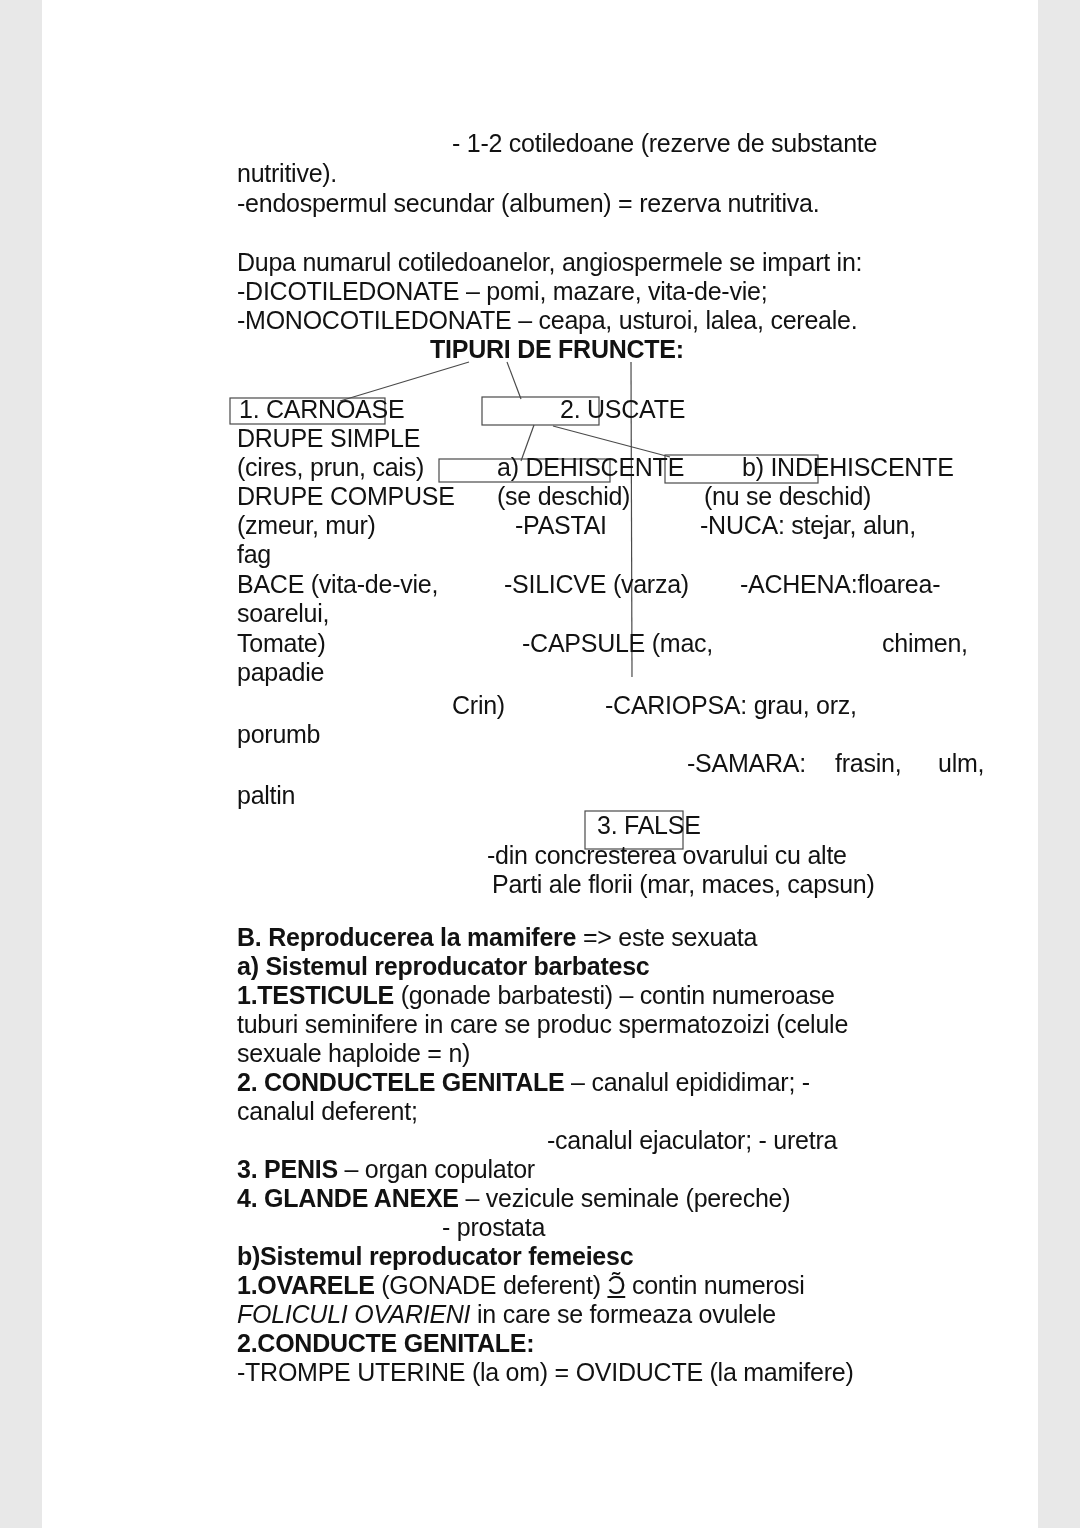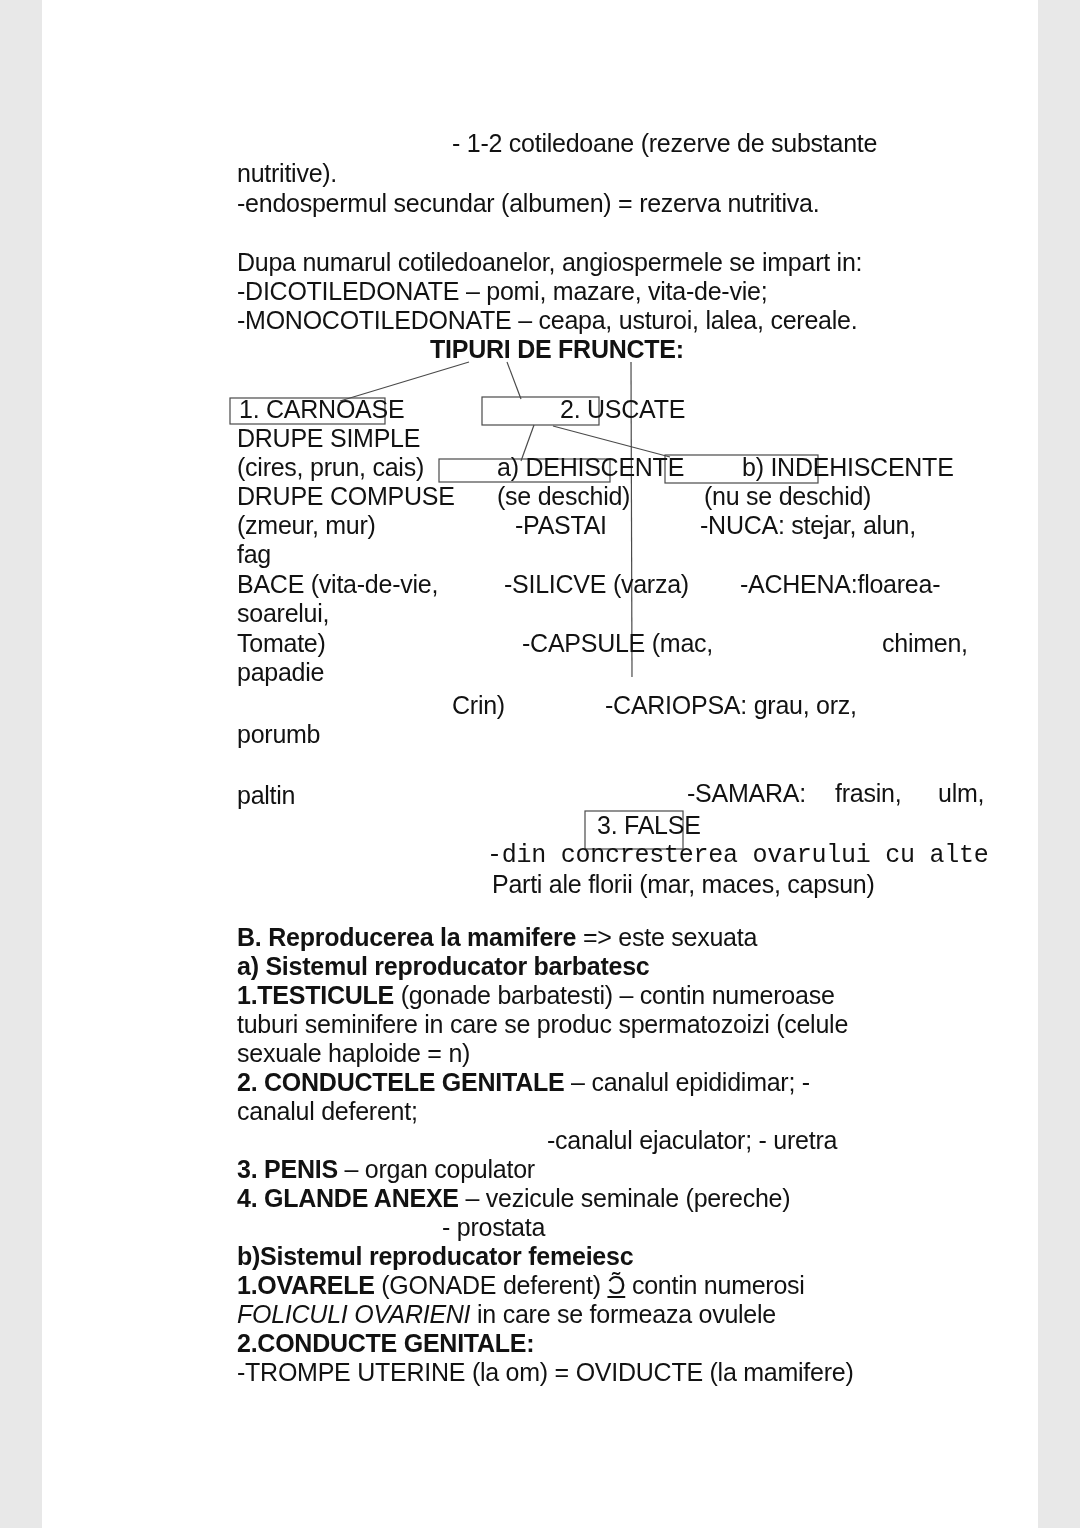--- a/index.html
+++ b/index.html
@@ -62,24 +62,24 @@
       <div class="line" style="top: 453px; right: 0px;"><span class="seg-abs" style="left: 195px;">(cires, prun, cais)</span><span class="seg-abs" style="left: 455px;">a) DEHISCENTE</span><span class="seg-abs" style="left: 700px;">b) INDEHISCENTE</span></div>
       <div class="line" style="top: 482px; right: 0px;"><span class="seg-abs" style="left: 195px;">DRUPE COMPUSE</span><span class="seg-abs" style="left: 455px;">(se deschid)</span><span class="seg-abs" style="left: 662px;">(nu se deschid)</span></div>
       <div class="line" style="top: 511px; right: 0px;"><span class="seg-abs" style="left: 195px;">(zmeur, mur)</span><span class="seg-abs" style="left: 473px;">-PASTAI</span><span class="seg-abs" style="left: 658px;">-NUCA: stejar, alun,</span></div>
       <div class="line" style="top: 540px; left: 195px;"><span>fag</span></div>
       <div class="line" style="top: 570px; right: 0px;"><span class="seg-abs" style="left: 195px;">BACE (vita-de-vie,</span><span class="seg-abs" style="left: 462px;">-SILICVE (varza)</span><span class="seg-abs" style="left: 698px;">-ACHENA:floarea-</span></div>
       <div class="line" style="top: 599px; left: 195px;"><span>soarelui,</span></div>
       <div class="line" style="top: 629px; right: 0px;"><span class="seg-abs" style="left: 195px;">Tomate)</span><span class="seg-abs" style="left: 480px;">-CAPSULE (mac,</span><span class="seg-abs" style="left: 840px;">chimen,</span></div>
       <div class="line" style="top: 658px; left: 195px;"><span>papadie</span></div>
       <div class="line" style="top: 691px; right: 0px;"><span class="seg-abs" style="left: 410px;">Crin)</span><span class="seg-abs" style="left: 563px;">-CARIOPSA: grau, orz,</span></div>
       <div class="line" style="top: 720px; left: 195px;"><span>porumb</span></div>
-      <div class="line" style="top: 779px; right: 0px; padding-left: 36px;"><span class="seg-abs" style="left: 645px;">-SAMARA:</span><span class="seg-abs" style="left: 793px;">frasin,</span><span class="seg-abs" style="left: 896px;">ulm,</span></div>
+      <div class="line" style="top: 749px; right: 0px; padding-left: 36px;"><span class="seg-abs" style="left: 645px;">-SAMARA:</span><span class="seg-abs" style="left: 793px;">frasin,</span><span class="seg-abs" style="left: 896px;">ulm,</span></div>
       <div class="line" style="top: 781px; left: 195px;"><span>paltin</span></div>
       <div class="line" style="top: 811px; left: 555px;"><span>3. FALSE</span></div>
-      <div class="line" style="top: 841px; left: 445px; font-family: Liberation Mono, monospace;"><span>-din concresterea ovarului cu alte</span></div>
+      <div class="line" style="top: 841px; left: 445px;"><span>-din concresterea ovarului cu alte</span></div>
       <div class="line" style="top: 870px; left: 450px;"><span>Parti ale florii (mar, maces, capsun)</span></div>
       <div class="line" style="top: 923px; left: 195px;"><span class="b">B. Reproducerea la mamifere </span><span>=&gt; este sexuata</span></div>
       <div class="line" style="top: 952px; left: 195px;"><span class="b">a) Sistemul reproducator barbatesc</span></div>
       <div class="line" style="top: 981px; left: 195px;"><span class="b">1.TESTICULE</span><span> (gonade barbatesti) – contin numeroase</span></div>
       <div class="line" style="top: 1010px; left: 195px;"><span>tuburi seminifere in care se produc spermatozoizi (celule</span></div>
       <div class="line" style="top: 1039px; left: 195px;"><span>sexuale haploide = n)</span></div>
       <div class="line" style="top: 1068px; left: 195px;"><span class="b">2. CONDUCTELE GENITALE</span><span> – canalul epididimar; -</span></div>
       <div class="line" style="top: 1097px; left: 195px;"><span>canalul deferent;</span></div>
       <div class="line" style="top: 1126px; left: 505px;"><span>-canalul ejaculator; - uretra</span></div>
       <div class="line" style="top: 1155px; left: 195px;"><span class="b">3. PENIS</span><span> – organ copulator</span></div>

